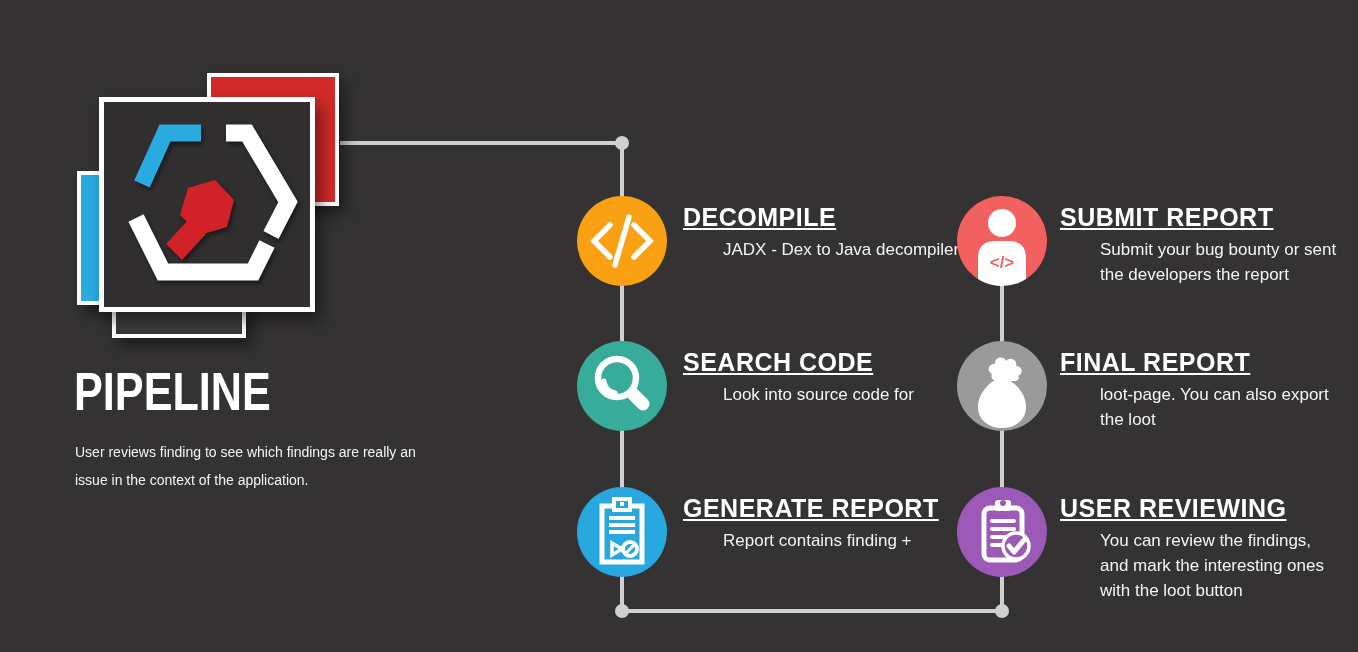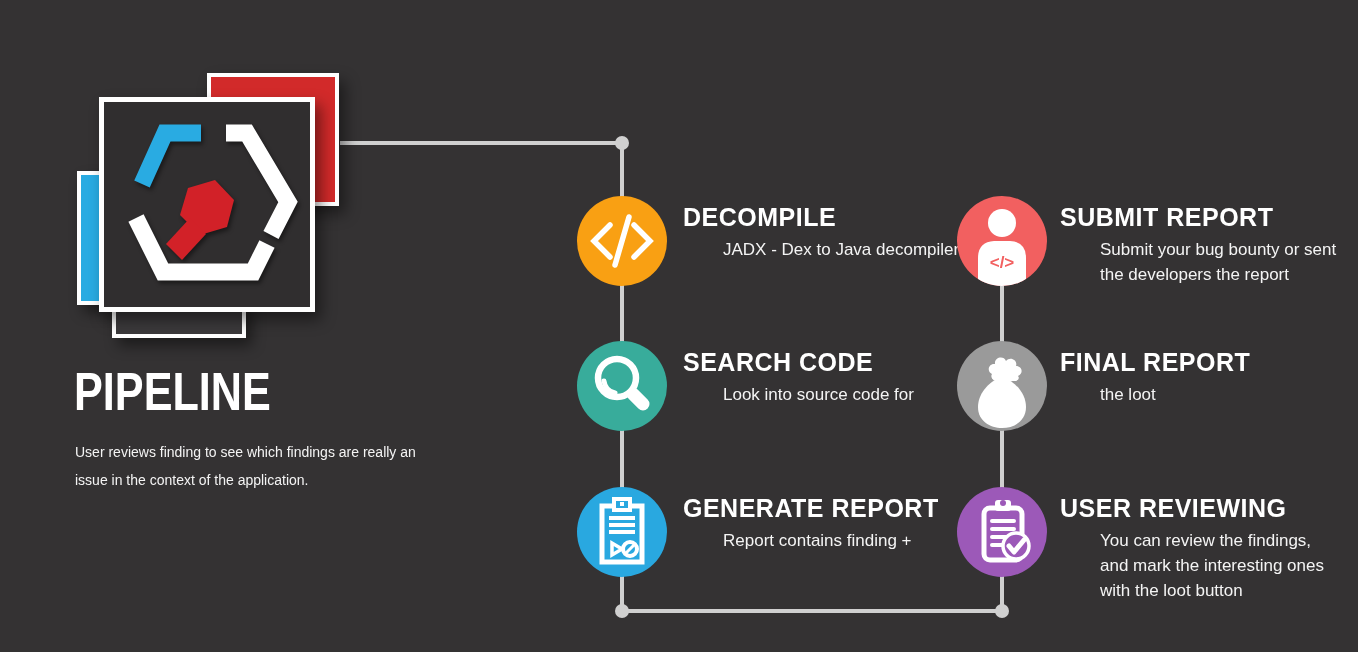--- a/index.html
+++ b/index.html
@@ -17,21 +17,21 @@
   .tile-dark{left:112px;top:300px;width:126px;height:30px;background:#3B393B;}
   .tile-main{left:99px;top:97px;width:206px;height:205px;background:#302E2F;border:5px solid #fff;
              display:flex;align-items:center;justify-content:center;}
   .tile-main svg{filter:drop-shadow(2px 3px 2px rgba(0,0,0,.45));}
 
   
   .step-circle{position:absolute;width:90px;height:90px;border-radius:50%;
                display:flex;align-items:center;justify-content:center;overflow:hidden;
                z-index:3;}
   .step-text{position:absolute;z-index:3;color:#fff;}
-  .step-title{font-size:25px;font-weight:bold;letter-spacing:.5px;line-height:30px;margin-bottom:5px;white-space:nowrap;}
+  .step-title{font-size:25px;font-weight:bold;letter-spacing:.5px;line-height:30px;margin-bottom:5px;white-space:nowrap;text-decoration:underline;}
   .step-desc span{display:block;font-size:17px;line-height:25px;color:#F4F4F4;white-space:nowrap;margin-left:40px;}
 
   
   .intro-title{position:absolute;left:74px;top:360px;color:#fff;font-weight:bold;font-size:54px;
                letter-spacing:0;transform:scaleX(.8);transform-origin:left top;white-space:nowrap;}
   .intro-desc{position:absolute;left:75px;top:438px;color:#F4F4F4;}
   .intro-desc span{display:block;font-size:14px;line-height:28px;white-space:nowrap;}
 
   .z1{z-index:1}.z2{z-index:2}
 </style>
@@ -142,20 +142,21 @@
     <svg width="90" height="90" viewBox="0 0 90 90">
       <g fill="#fff">
         <path d="M45 36 C30 41 21 54 21 66 C21 80 33 87 45 87 C57 87 69 80 69 66 C69 54 60 41 45 36 Z"></path>
         <path d="M35 33 c-6 -3 -3 -11 3 -10 c-1 -7 9 -9 11 -3 c4 -5 12 -1 10 5 c6 0 8 7 2 10 c2 2 0 5 -3 5 l-19 0 c-3 0 -6 -4 -4 -7 Z"></path>
       </g>
     </svg>
   </div>
   <div class="step-text" style="left:1060px;top:347px">
     <div class="step-title">FINAL REPORT</div>
     <div class="step-desc">
+      <span>loot-page. You can also export</span>
       <span>the loot</span>
     </div>
   </div>
 
   <div class="step-circle" style="left: 957px; top: 487px; background-color: rgb(156, 89, 184); color: rgb(156, 89, 184);">
     <svg width="90" height="90" viewBox="0 0 90 90">
       <g fill="none" stroke="#fff" stroke-linecap="round">
         <rect x="27" y="21" width="38" height="52" rx="6" stroke-width="5"></rect>
         <rect x="38" y="13" width="16" height="11" rx="3" fill="#fff" stroke="none"></rect>
         <circle cx="46" cy="16" r="3" fill="currentColor" stroke="none"></circle>

